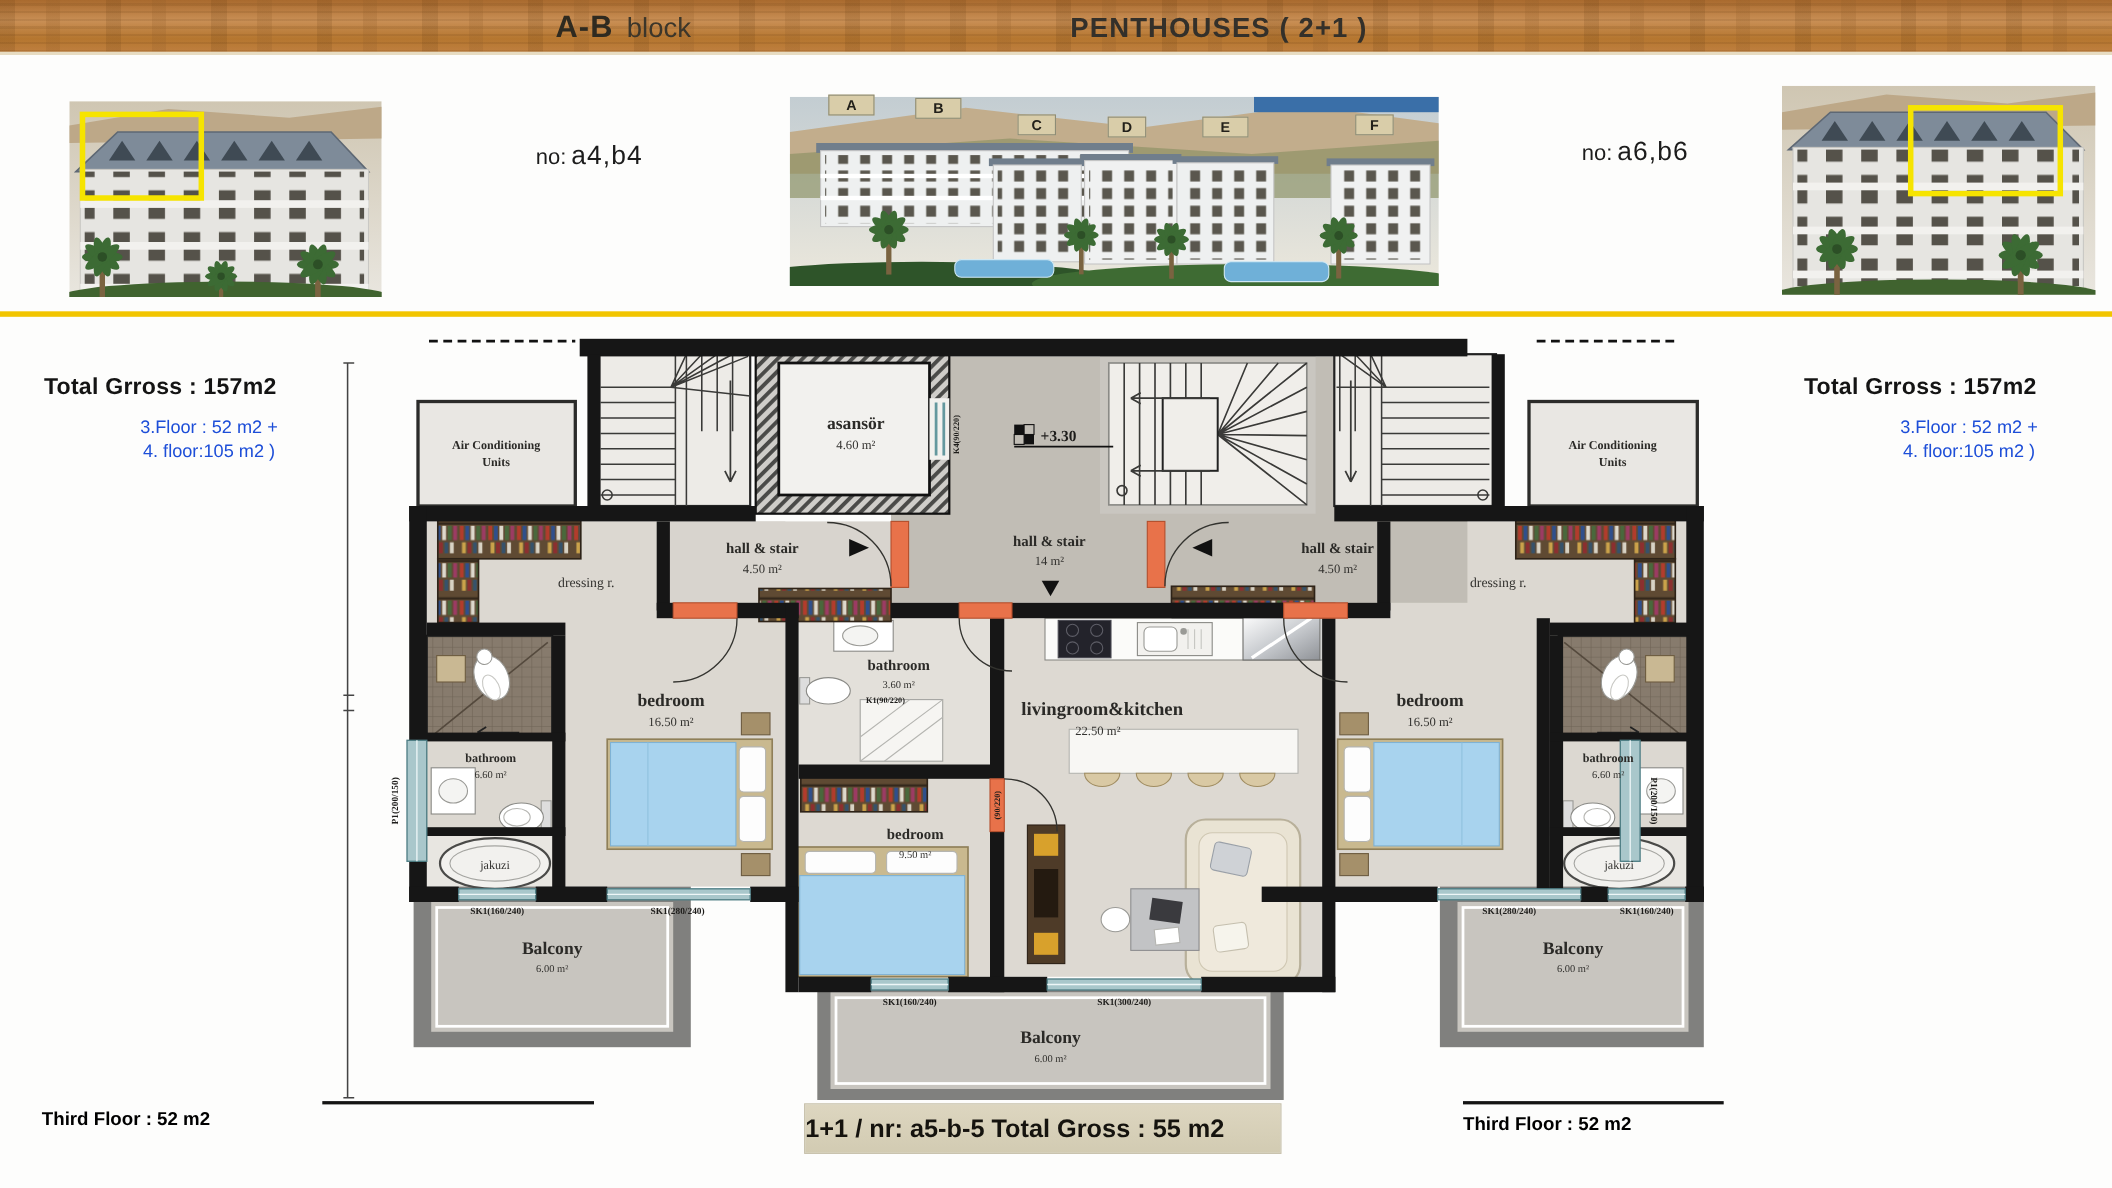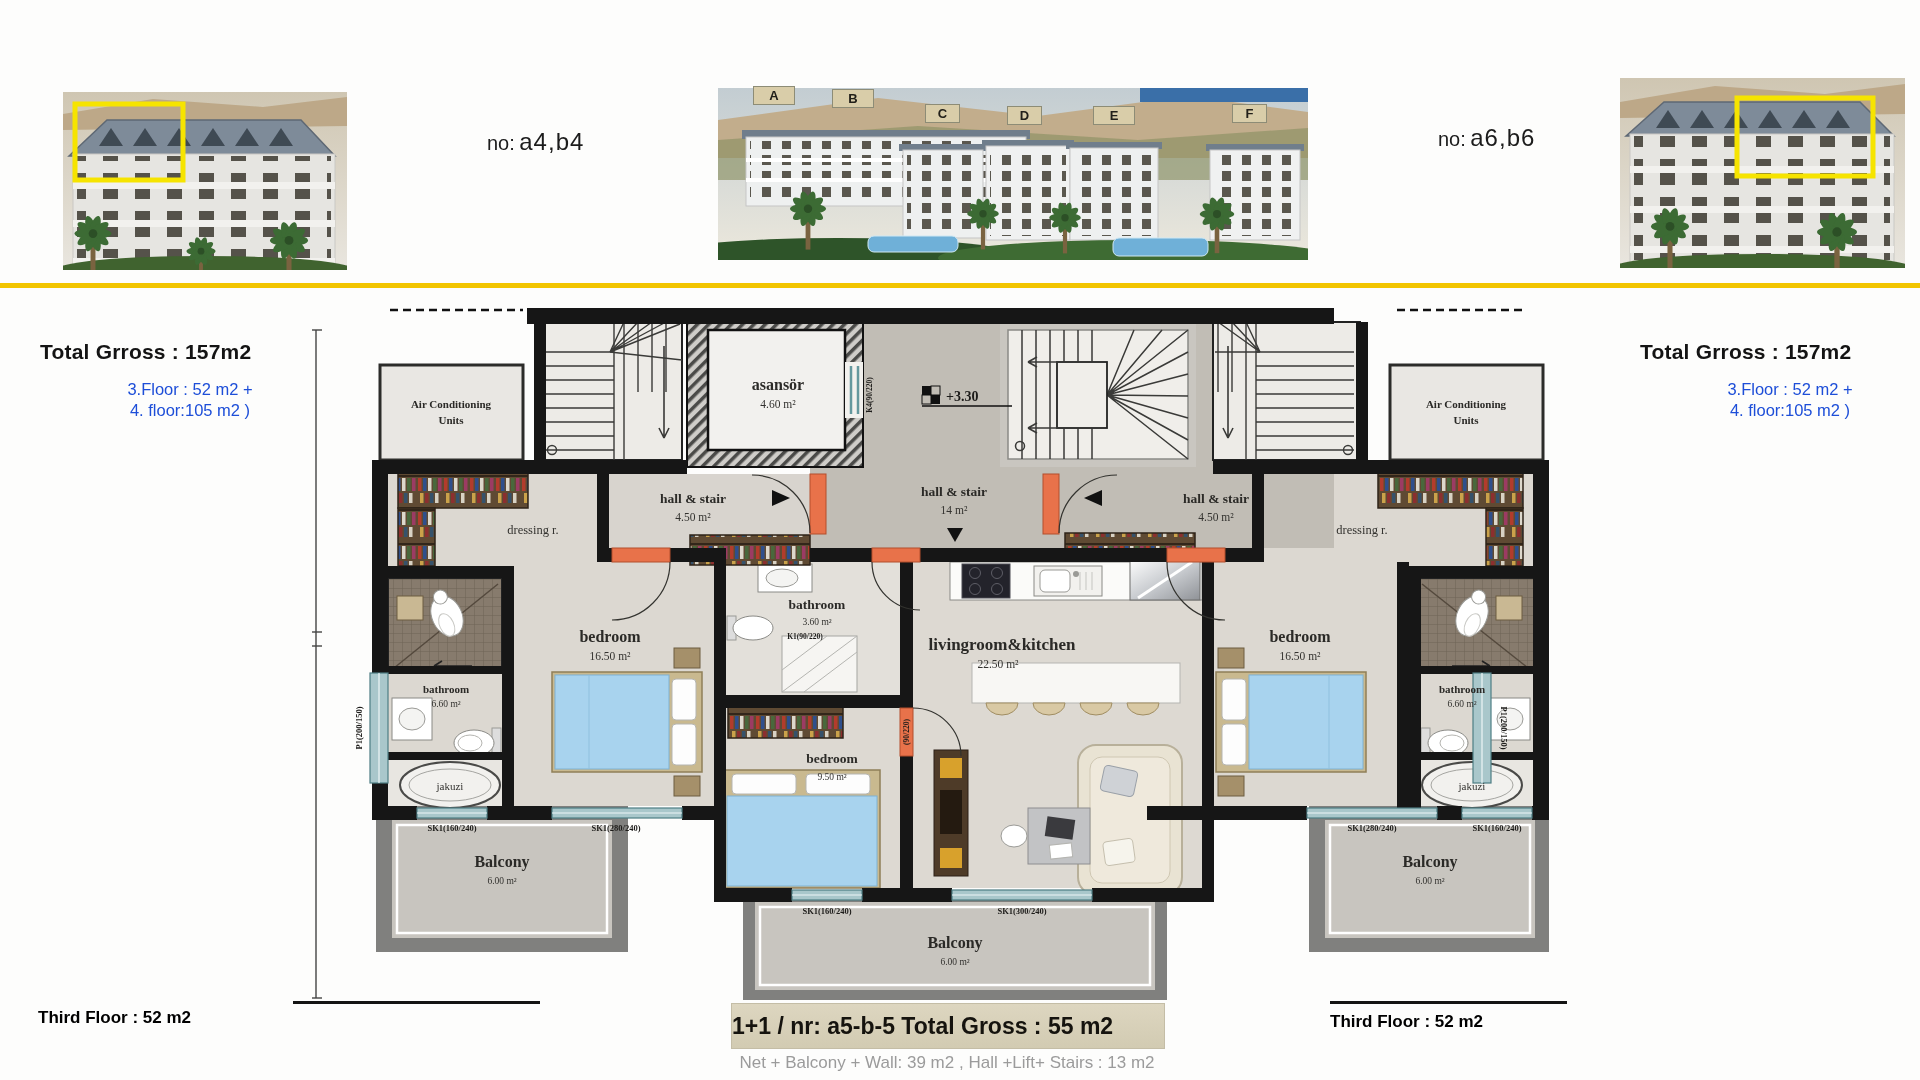--- a/index.html
+++ b/index.html
@@ -47,20 +47,26 @@
   .t-area{font-size:11.5px;fill:#33322f;text-anchor:middle;}
   .t-area-s{font-size:9.5px;fill:#33322f;text-anchor:middle;}
   .t-dim{font-size:8.5px;font-weight:bold;fill:#1d1c1a;text-anchor:middle;}
   .t-lvl{font-weight:bold;font-size:14px;fill:#1d1c1a;}
 </style>
 </head>
 <body>
 
 <div id="page">
 
+  <div class="wood-header">
+    <div class="hdr-left">
+      <span class="hdr-block">A-B</span><span class="hdr-word">block</span>
+    </div>
+    <div class="hdr-title">PENTHOUSES  ( 2+1 )</div>
+  </div>
 
   <svg style="position:absolute;left:63px;top:92px" width="284" height="178" viewBox="0 0 284 178">
     <defs>
       <linearGradient id="sky1" x1="0" y1="0" x2="0" y2="1">
           <stop offset="0" stop-color="#cfc6b2"></stop>
           <stop offset="1" stop-color="#e9e6df"></stop>
         </linearGradient>
       <pattern id="pw2" width="32" height="38" patternUnits="userSpaceOnUse">
           <rect width="32" height="38" fill="none"></rect>
           <rect x="8" y="5" width="15" height="26" fill="#55524a"></rect>
@@ -573,16 +579,15 @@
     <text x="493" y="339" class="t-dim" style="font-size:7.5px">K1(90/220)</text>
     <text transform="translate(597 432) rotate(-90)" class="t-dim" style="font-size:7.5px">(90/220)</text>
     <text transform="translate(560 95) rotate(-90)" class="t-dim" style="font-size:7.5px">K4(90/220)</text>
   </svg>
 
   <div class="bline" style="left:293px;top:1001px;width:247px"></div>
   <div class="bline" style="left:1330px;top:1001px;width:237px"></div>
 
   <div class="f-title" style="left:38px;top:1008px">Third Floor : 52 m2</div>
   <div class="f-center-box">1+1  / nr:  a5-b-5 Total Gross : 55 m2</div>
-  <div class="f-center-sub">Net + Balcony + Wall: 39 m2  , Hall +Lift+ Stairs  : 13 m2</div>
   <div class="f-title" style="left:1330px;top:1012px">Third Floor : 52 m2</div>
 
 </div>
 
 </body></html>

